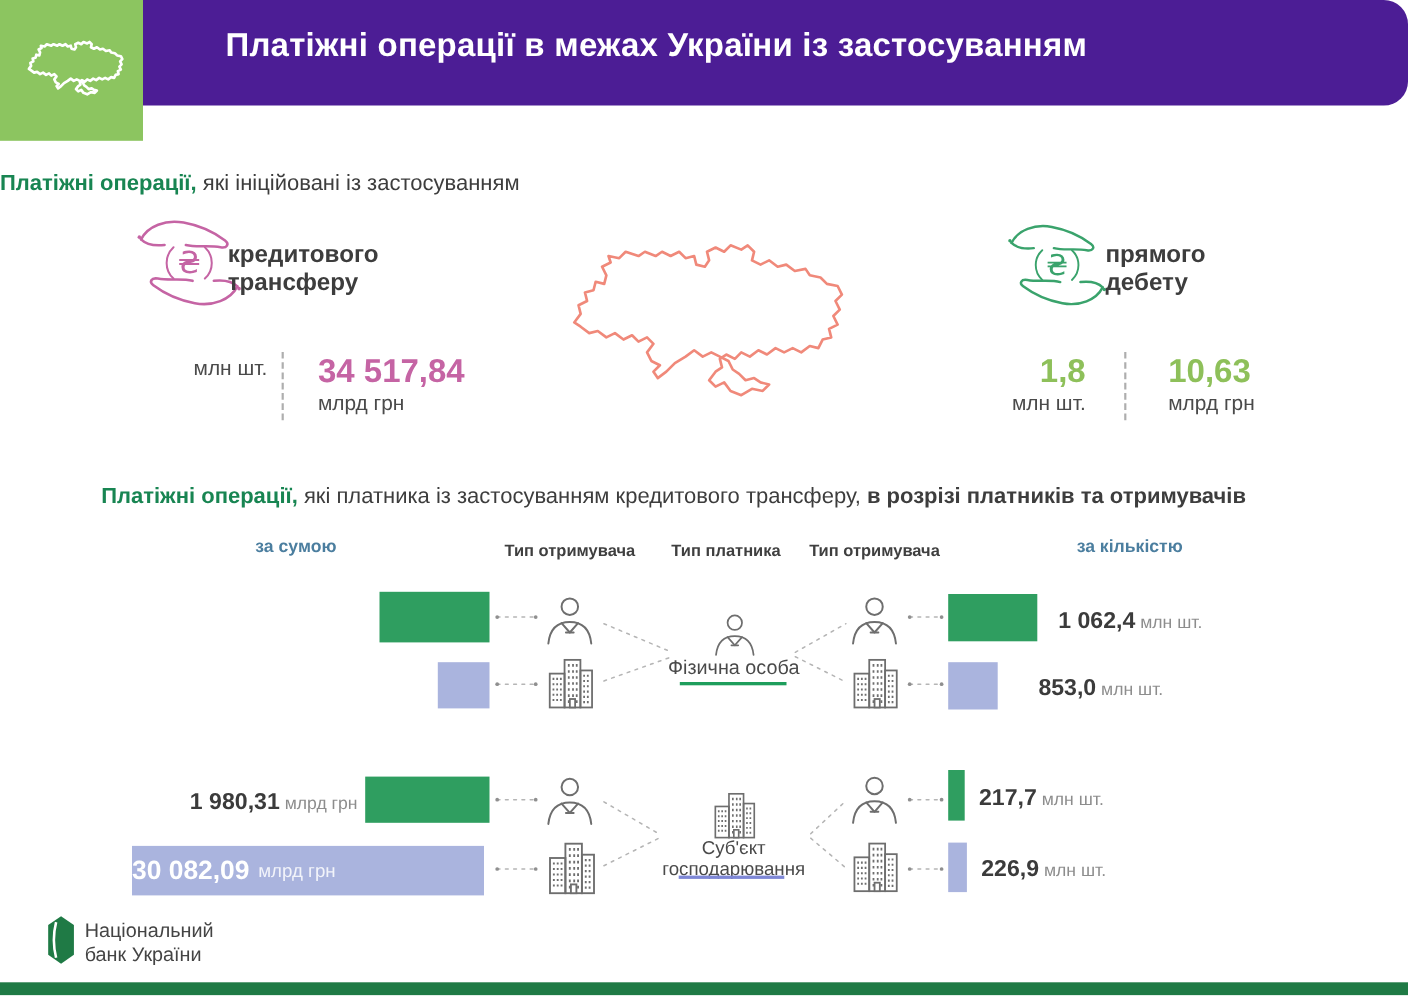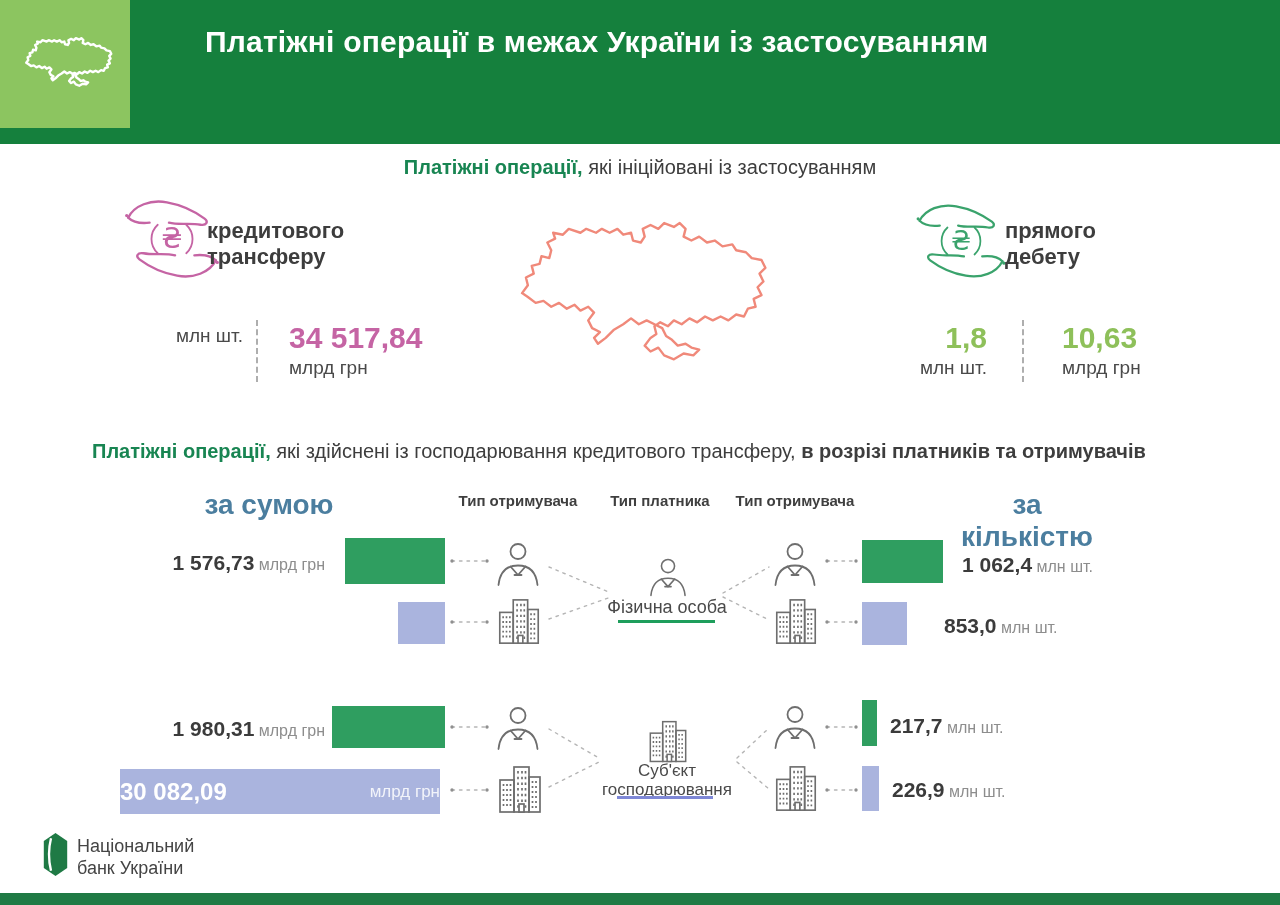--- a/index.html
+++ b/index.html
@@ -1,60 +1,60 @@
 <!DOCTYPE html>
 <html><head>
 <meta charset="utf-8">
 <style>
   html,body{margin:0;padding:0;background:#fff;font-family:"Liberation Sans","DejaVu Sans",sans-serif;}
   .canvas{position:relative;width:1280px;height:905px;background:#ffffff;overflow:hidden;}
   .abs{position:absolute;}
 
   
-  .header{left:0;top:0;width:1280px;height:144px;background:#15803d;}
+  .header{left:0;top:0;width:1280px;height:96px;background:#4c1d95;border-radius:22px;}
   .header-square{left:0;top:0;width:130px;height:128px;background:#8cc560;}
   .header-map{left:14px;top:28px;width:102px;height:72px;color:#ffffff;}
   .header-title{left:205px;top:22px;color:#ffffff;font-size:30px;font-weight:700;line-height:39px;letter-spacing:.2px;}
   .w-light{font-weight:400;}
 
   
-  .s1-subtitle{left:0;top:156px;width:1280px;text-align:center;font-size:20px;color:#3d3d3d;}
+  .s1-subtitle{left:0;top:156px;width:1280px;font-size:20px;color:#3d3d3d;}
   .green-bold{color:#188552;font-weight:700;}
   .hands{width:112px;height:94px;}
   .hands-credit{left:116px;top:192px;color:#c564a4;}
   .hands-debit{left:908px;top:196px;color:#3aa36c;width:106px;height:90px;}
   .big-label{font-size:22px;font-weight:700;color:#3d3d3d;line-height:26px;}
   .lbl-credit{left:207px;top:218px;}
   .lbl-debit{left:1005px;top:218px;}
   .stat{text-align:center;}
   .stat .num{font-size:30px;font-weight:700;line-height:32px;}
   .stat .unit{font-size:19px;color:#4a4a4a;margin-top:3px;}
   .pink .num{color:#c564a4;}
   .lgreen .num{color:#8ec05a;}
   .stat-r{text-align:right;}
   .stat-l{text-align:left;}
   .vdash{width:0;height:62px;border-left:2px dashed #aeaeae;}
   .center-map{left:487px;top:197px;width:292px;height:200px;color:#f0897a;}
 
   
   .s2-heading{left:92px;top:440px;width:1120px;font-size:20px;color:#3d3d3d;}
   .bold-dark{font-weight:700;color:#3d3d3d;}
-  .colhead-blue{font-size:28px;font-weight:700;color:#4b7e9f;text-align:center;}
+  .colhead-blue{font-size:16px;font-weight:700;color:#4b7e9f;text-align:center;}
   .colhead-sm{font-size:15px;font-weight:700;color:#3f3f3f;text-align:center;}
 
   .val{white-space:nowrap;}
   .val .n{font-size:21px;font-weight:700;color:#3b3b3b;}
   .val .u{font-size:16px;color:#8d8d8d;}
   .sumval{width:195px;text-align:right;}
   .bar{height:42px;}
   .bar-green{background:#2f9e60;}
   .bar-lav{background:#aab4de;}
   .sumbar{right:835px;}
   .cntbar{left:862px;}
-  .widebar{left:120px;top:769px;width:320px;height:45px;background:#aab4de;display:flex;align-items:center;justify-content:space-between;gap:8px;}
+  .widebar{left:120px;top:769px;width:320px;height:45px;background:#aab4de;display:flex;align-items:center;justify-content:flex-start;gap:8px;}
   .widebar .n{font-size:24px;font-weight:700;color:#ffffff;}
   .widebar .u{font-size:17px;color:rgba(255,255,255,.85);}
 
   .icon-gray{color:#6e6e6e;}
   .payer-label{width:150px;text-align:center;font-size:18px;color:#4a4a4a;}
   .payer-label2{width:170px;text-align:center;font-size:17px;color:#4a4a4a;line-height:19px;}
   .uline{height:3px;}
   .uline-green{background:#1e9e5c;}
   .uline-peri{background:#7e87d6;}
 
@@ -171,21 +171,21 @@
   <div class="abs stat stat-l lgreen" style="left:1062px;top:322px;">
     <div class="num">10,63</div>
     <div class="unit">млрд грн</div>
   </div>
 
   <svg class="abs center-map">
       <use href="#sym-ukraine"></use>
     </svg>
 
   <div class="abs s2-heading">
-    <span class="green-bold">Платіжні операції,</span><span> які здійснені із господарювання кредитового трансферу, </span><span class="bold-dark">в розрізі платників та отримувачів</span>
+    <span class="green-bold">Платіжні операції,</span><span> які платника із застосуванням кредитового трансферу, </span><span class="bold-dark">в розрізі платників та отримувачів</span>
   </div>
 
   <div class="abs colhead-blue" style="left:194px;top:489px;width:150px;">за сумою</div>
   <div class="abs colhead-sm" style="left:448px;top:492px;width:140px;">Тип отримувача</div>
   <div class="abs colhead-sm" style="left:590px;top:492px;width:140px;">Тип платника</div>
   <div class="abs colhead-sm" style="left:725px;top:492px;width:140px;">Тип отримувача</div>
   <div class="abs colhead-blue" style="left:952px;top:489px;width:150px;">за кількістю</div>
 
   <svg class="abs overlay">
     <g stroke="#b5b5b5" stroke-width="1.4" stroke-dasharray="2.5 5" stroke-linecap="round">
@@ -219,23 +219,20 @@
         <circle cx="487" cy="727" r="1.7"></circle>
         <circle cx="452" cy="790" r="1.7"></circle>
         <circle cx="487" cy="790" r="1.7"></circle>
       <circle cx="827" cy="727" r="1.7"></circle>
         <circle cx="856" cy="727" r="1.7"></circle>
         <circle cx="827" cy="790" r="1.7"></circle>
         <circle cx="856" cy="790" r="1.7"></circle>
     </g>
   </svg>
 
-  <div class="abs val sumval" style="left:130px;top:551px;">
-    <span class="n">1 576,73</span> <span class="u">млрд грн</span>
-  </div>
   <div class="abs bar bar-green sumbar" style="top: 538px; height: 46px; width: 100px;"></div>
   <svg class="abs icon-gray" style="left:494px;top:540px;width:48px;height:48px;">
       <use href="#sym-person"></use>
     </svg>
 
   <div class="abs bar bar-lav sumbar" style="top: 602px; width: 47px;"></div>
   <svg class="abs icon-gray" style="left:494px;top:597px;width:50px;height:50px;">
       <use href="#sym-building"></use>
     </svg>
 

